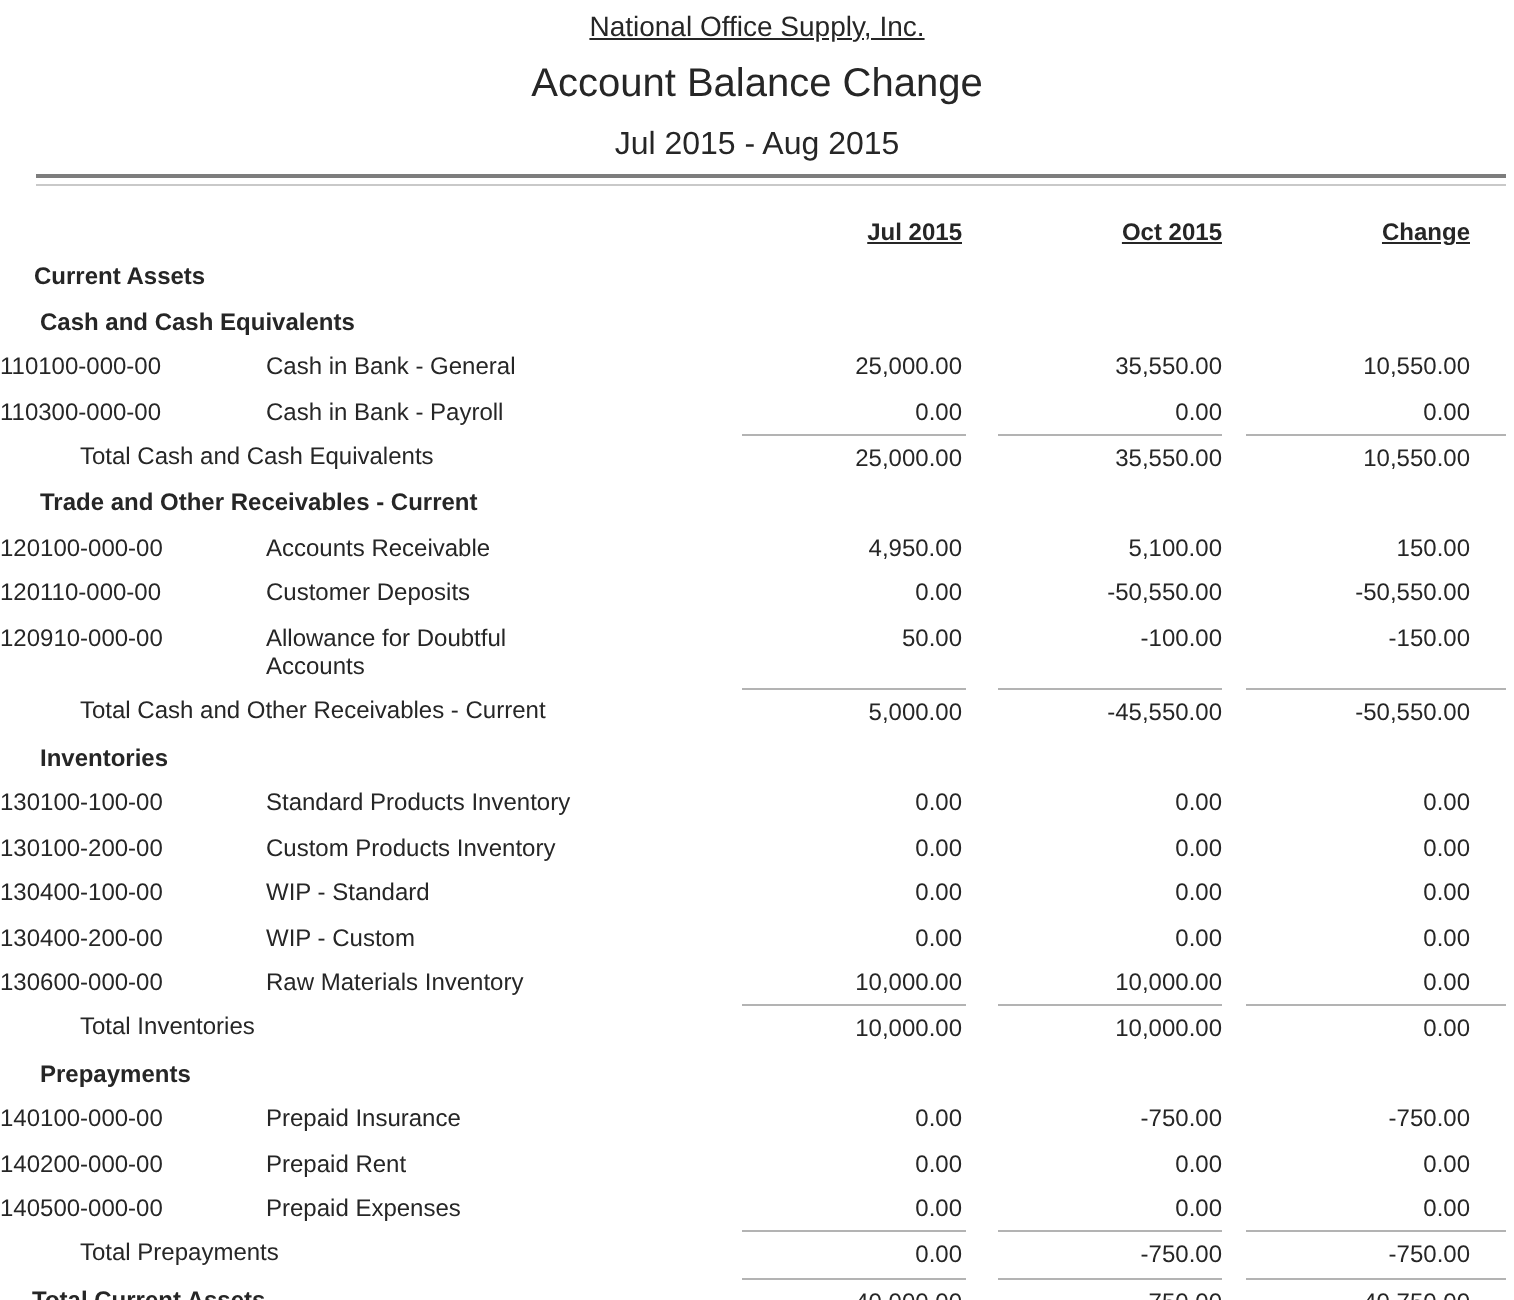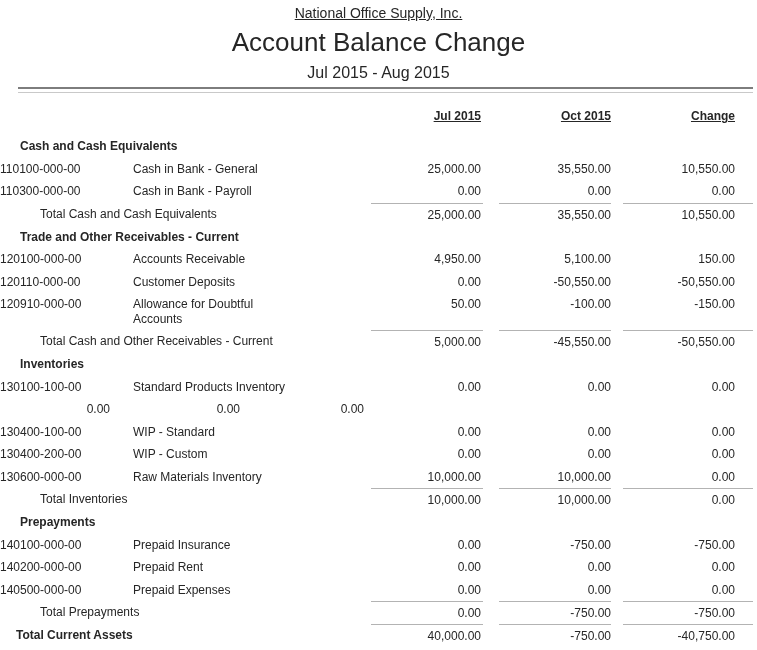--- a/index.html
+++ b/index.html
@@ -5,21 +5,21 @@
   html,body{margin:0;padding:0;background:#ffffff;}
   .report{
     position:relative;
     width:757px;height:650px;
     background:#ffffff;
     color:#262626;
     font-family:"Liberation Sans", sans-serif;
     overflow:hidden;
   }
   .company{text-align:center;padding-top:5px;font-size:14px;line-height:17px;text-decoration:underline;}
-  .title{text-align:center;font-size:26px;line-height:32px;margin-top:4px;}
+  .title{text-align:center;font-size:20px;line-height:32px;margin-top:4px;}
   .period{text-align:center;font-size:16px;line-height:15px;margin-top:7px;}
   .rule{
     margin:7px 4px 0 18px;
     border-top:2px solid #7d7d7d;
     height:3px;
     border-bottom:1px solid #c9c9c9;
   }
   .hdr-row{margin-top:12px;font-weight:bold;}
   .hdr-row,.row{display:flex;padding-right:4px;}
   .hdr-row > *, .row > *{
@@ -53,20 +53,21 @@
 
   <div class="hdr-row">
     <span class="lbl"></span>
     <span class="cell jul"><span class="hdr-text">Jul 2015</span></span>
     <span class="cell aug"><span class="hdr-text">Oct 2015</span></span>
     <span class="cell change"><span class="hdr-text">Change</span></span>
   </div>
 
   <div>
       <div class="row section0">
+        <span class="lbl">Current Assets</span>
         <span class="cell jul"></span>
         <span class="cell aug"></span>
         <span class="cell change"></span>
       </div>
       <div class="row section1">
         <span class="lbl">Cash and Cash Equivalents</span>
         <span class="cell jul"></span>
         <span class="cell aug"></span>
         <span class="cell change"></span>
       </div>
@@ -142,20 +143,24 @@
       <div class="row account">
         <span class="lbl">
           <span class="code">130100-100-00</span>
           <span class="name">Standard Products Inventory</span>
         </span>
         <span class="cell jul">0.00</span>
         <span class="cell aug">0.00</span>
         <span class="cell change">0.00</span>
       </div>
       <div class="row account">
+        <span class="lbl">
+          <span class="code">130100-200-00</span>
+          <span class="name">Custom Products Inventory</span>
+        </span>
         <span class="cell jul">0.00</span>
         <span class="cell aug">0.00</span>
         <span class="cell change">0.00</span>
       </div>
       <div class="row account">
         <span class="lbl">
           <span class="code">130400-100-00</span>
           <span class="name">WIP - Standard</span>
         </span>
         <span class="cell jul">0.00</span>

